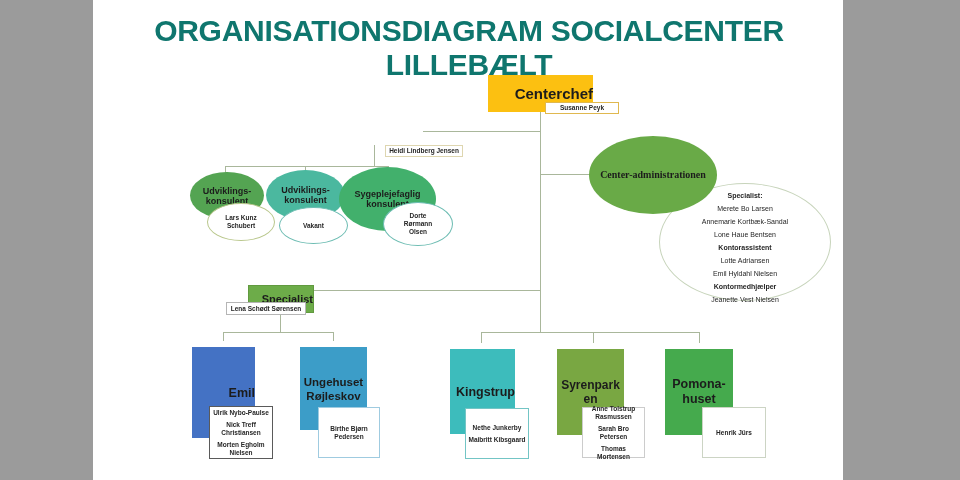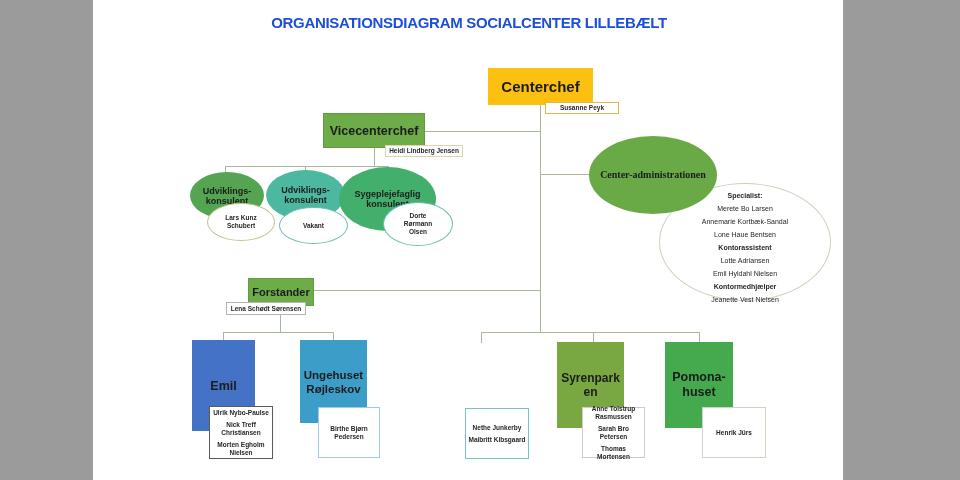--- a/index.html
+++ b/index.html
@@ -1,25 +1,25 @@
 <!DOCTYPE html>
 <html><head>
 <meta charset="utf-8">
 <style>
   html,body{margin:0;padding:0;}
   body{font-family:"Liberation Sans",sans-serif;background:#fff;}
   .stage{position:relative;width:960px;height:480px;background:#ffffff;overflow:hidden;}
   .graybar{position:absolute;top:0;height:480px;background:#9b9b9b;z-index:5;}
   .title{position:absolute;left:95px;top:14px;width:748px;text-align:center;
-         font-size:15px;font-weight:bold;color:#1d4ed8;letter-spacing:-0.3px;z-index:2;}
+         font-size:30px;font-weight:bold;color:#0f766e;letter-spacing:-0.3px;z-index:2;}
   .ln{position:absolute;background:#a9b79b;z-index:1;}
   .ln-h{height:1px;}
   .ln-v{width:1px;}
-  .box{position:absolute;display:flex;align-items:center;justify-content:center;
-       text-align:center;font-weight:bold;color:#1c1c1c;z-index:2;}
+  .box{position:absolute;display:flex;align-items:center;justify-content:flex-end;
+       text-align:center;font-weight:bold;color:#1c1c1c;z-index:2;margin-top:7px;}
   .ellipse{position:absolute;border-radius:50%;display:flex;align-items:center;justify-content:center;
        text-align:center;font-weight:bold;color:#1c1c1c;z-index:2;}
   .plabel{position:absolute;background:#fff;z-index:4;text-align:center;color:#262626;
        font-size:6.5px;font-weight:600;line-height:8px;display:flex;flex-direction:column;
        align-items:center;justify-content:center;box-sizing:border-box;padding:1px 1px;}
   .plabel.oneline{white-space:nowrap;}
   .nellipse{position:absolute;background:#fff;border-radius:50%;z-index:4;display:flex;
        flex-direction:column;align-items:center;justify-content:center;text-align:center;
        color:#262626;font-size:6.5px;font-weight:600;line-height:8px;box-sizing:border-box;}
   .staff-ellipse{position:absolute;background:#fff;border:1px solid #c7d4bb;border-radius:50%;
@@ -57,23 +57,20 @@
   <div class="ln ln-v" style="left:593px;top:332px;height:11px;"></div>
   <div class="ln ln-v" style="left:699px;top:332px;height:11px;"></div>
 
   <div class="box" style="left:488px;top:68px;width:105px;height:37px;background:#fcc011;font-size:15px;">
     <span>Centerchef</span>
   </div>
   <div class="plabel oneline" style="left:545px;top:102px;width:74px;height:12px;border:1px solid #e0b84f;">
     <span>Susanne Peyk</span>
   </div>
 
-  <div class="box" style="left:323px;top:113px;width:100px;height:33px;background:#6dac49;border:1px solid #619a3f;font-size:12.5px;">
-    <span>Vicecenterchef</span>
-  </div>
   <div class="plabel oneline" style="left:385px;top:145px;width:78px;height:12px;border:1px solid #ded6b0;">
     <span>Heidi Lindberg Jensen</span>
   </div>
 
   <div class="ellipse" style="left:190px;top:172px;width:74px;height:47px;background:#54a452;font-size:9px;line-height:10px;padding:0 5px;box-sizing:border-box;">
     <span>Udviklings-konsulent</span>
   </div>
   <div class="nellipse" style="left:207px;top:203px;width:68px;height:38px;border:1px solid #b9c78c;padding:0 4px;">
     <span>Lars Kunz Schubert</span>
   </div>
@@ -101,21 +98,21 @@
     <div class="nm">Lotte Adriansen</div>
     <div class="nm">Emil Hyldahl Nielsen</div>
     <div class="cat">Kontormedhjælper</div>
     <div class="nm">Jeanette Vest Nielsen</div>
   </div>
   <div class="ellipse" style="left:589px;top:136px;width:128px;height:78px;background:#69aa47;font-size:10px;line-height:12px;padding:0 10px;box-sizing:border-box;z-index:3;font-family:Liberation Serif, serif;">
     <span>Center-administrationen</span>
   </div>
 
   <div class="box" style="left:248px;top:278px;width:64px;height:26px;background:#6dac49;border:1px solid #619a3f;font-size:11px;">
-    <span>Forstander</span>
+    <span>Specialist</span>
   </div>
   <div class="plabel oneline" style="left:226px;top:302px;width:80px;height:13px;border:1px solid #b5b5b5;">
     <span>Lena Schødt Sørensen</span>
   </div>
 
   <div class="box" style="left:192px;top:340px;width:63px;height:91px;background:#4472c4;font-size:12.5px;">
     <span>Emil</span>
   </div>
   <div class="plabel" style="left:209px;top:406px;width:64px;height:53px;border:1px solid #5a5a5a;">
     <div class="entry">Ulrik Nybo-Paulse</div>
@@ -123,20 +120,23 @@
     <div class="entry">Morten Egholm Nielsen</div>
   </div>
 
   <div class="box" style="left:300px;top:340px;width:67px;height:83px;background:#3c9dc8;font-size:11.5px;line-height:14px;padding:0 2px;box-sizing:border-box;">
     <span>Ungehuset Røjleskov</span>
   </div>
   <div class="plabel" style="left:318px;top:407px;width:62px;height:51px;border:1px solid #9fcbe0;">
     <div class="entry">Birthe Bjørn Pedersen</div>
   </div>
 
+  <div class="box" style="left:450px;top:342px;width:65px;height:85px;background:#3dbcbc;font-size:12.5px;">
+    <span>Kingstrup</span>
+  </div>
   <div class="plabel" style="left:465px;top:408px;width:64px;height:51px;border:1px solid #73c5c5;">
     <div class="entry">Nethe Junkerby</div>
     <div class="entry">Maibritt Kibsgaard</div>
   </div>
 
   <div class="box" style="left:557px;top:342px;width:67px;height:86px;background:#79a742;font-size:12px;line-height:14px;padding:0 3px;box-sizing:border-box;word-break:break-all;">
     <span>Syrenparken</span>
   </div>
   <div class="plabel" style="left:582px;top:407px;width:63px;height:51px;border:1px solid #cccccc;">
     <div class="entry">Anne Tolstrup Rasmussen</div>

